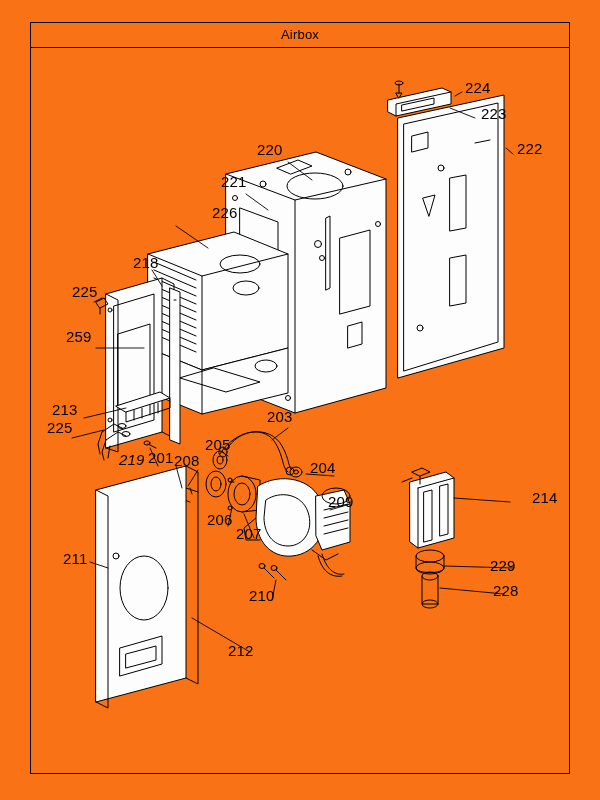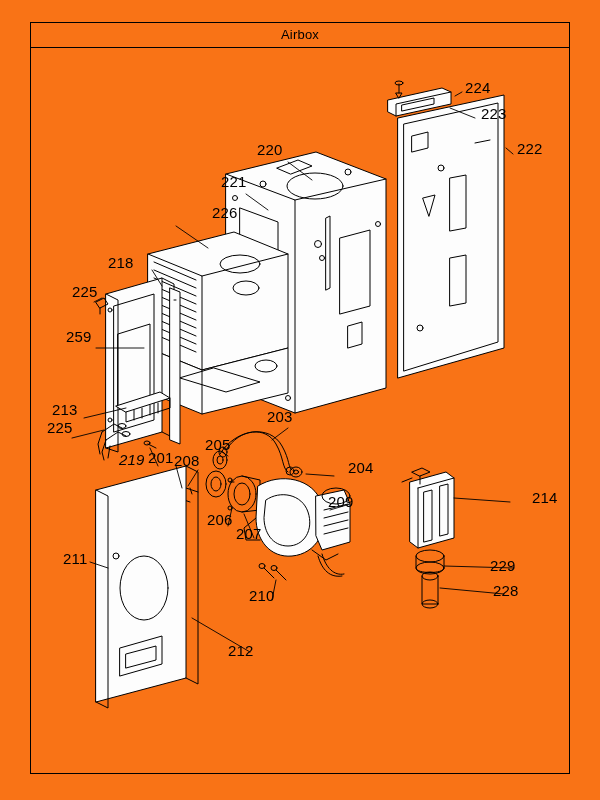--- a/index.html
+++ b/index.html
@@ -309,33 +309,33 @@
           <path d="M484 520 L414 518"></path>
           <path d="M474 546 L410 540"></path>
         </g>
       </g>
     </svg>
   </div>
 
   <span class="callout" style="left:148px; top:449px;">201</span>
   <span class="callout" style="left:47px; top:419px;">225</span>
   <span class="callout" style="left:267px; top:408px;">203</span>
-  <span class="callout" style="left:310px; top:459px;margin-left:38px;">204</span>
+  <span class="callout" style="left:310px; top:459px;">204</span>
   <span class="callout" style="left:205px; top:436px;">205</span>
   <span class="callout" style="left:207px; top:511px;">206</span>
   <span class="callout" style="left:236px; top:525px;">207</span>
   <span class="callout" style="left:174px; top:452px;">208</span>
   <span class="callout" style="left:328px; top:493px;">209</span>
   <span class="callout" style="left:249px; top:587px;">210</span>
   <span class="callout" style="left:63px; top:550px;">211</span>
   <span class="callout" style="left:228px; top:642px;">212</span>
   <span class="callout" style="left:52px; top:401px;">213</span>
   <span class="callout" style="left:486px; top:489px;margin-left:46px;">214</span>
   <span class="callout" style="left:66px; top:328px;">259</span>
-  <span class="callout" style="left:108px; top:254px;text-align:right;">218</span>
+  <span class="callout" style="left:133px; top:254px;text-align:right;">218</span>
   <span class="callout" style="left:119px; top:451px;font-style:italic;">219</span>
   <span class="callout" style="left:257px; top:141px;">220</span>
   <span class="callout" style="left:221px; top:173px;">221</span>
   <span class="callout" style="left:517px; top:140px;">222</span>
   <span class="callout" style="left:481px; top:105px;">223</span>
   <span class="callout" style="left:465px; top:79px;">224</span>
   <span class="callout" style="left:72px; top:283px;">225</span>
   <span class="callout" style="left:164px; top:204px;margin-left:48px;">226</span>
   <span class="callout" style="left:481px; top:582px;margin-left:12px;">228</span>
   <span class="callout" style="left:490px; top:557px;">229</span>

